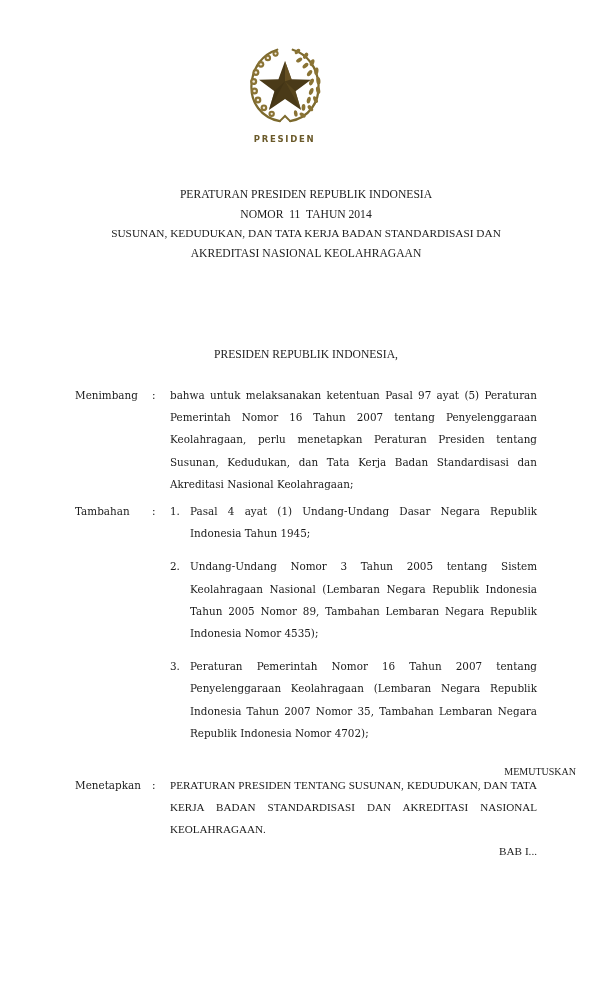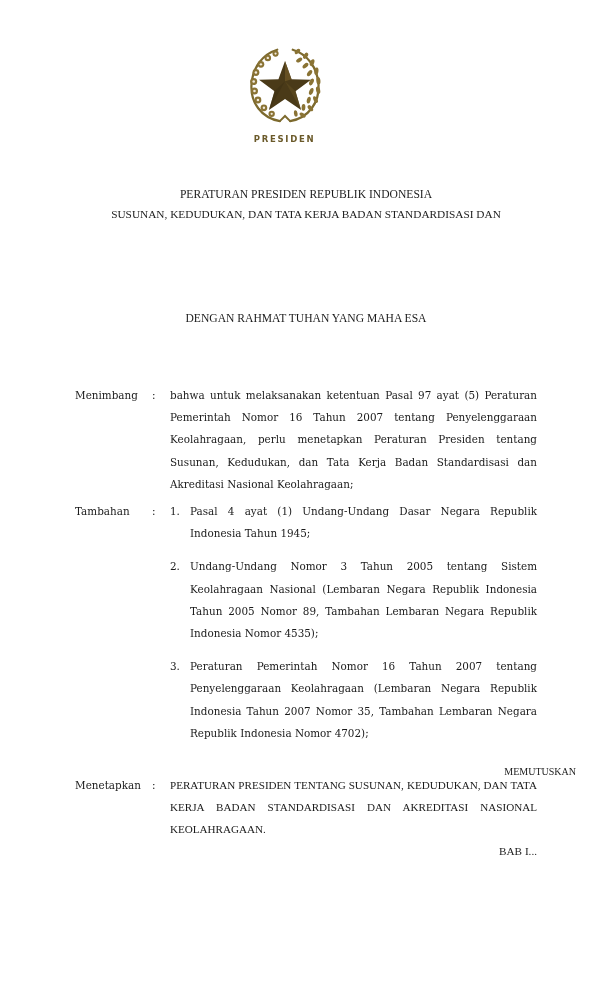--- a/index.html
+++ b/index.html
@@ -261,24 +261,26 @@
       <path d="M50 45.5 L62.2 57.4 L68.7 79.1 Z" fill="#5d4a20" opacity="0.7"></path>
       <path d="M50 45.5 L37.8 57.4 L31.3 79.1 Z" fill="#3e3114" opacity="0.6"></path>
     </svg>
     <div class="emblem-caption">
       <span>PRESIDEN</span>
     </div>
   </div>
 
   <div class="title-block">
     <span class="ln">PERATURAN PRESIDEN REPUBLIK INDONESIA</span>
+    <span class="ln">NOMOR  11  TAHUN 2014</span>
     <span class="ln wide">SUSUNAN, KEDUDUKAN, DAN TATA KERJA BADAN STANDARDISASI DAN</span>
-  </div>
-
-  <div class="invocation">DENGAN RAHMAT TUHAN YANG MAHA ESA</div>
+    <span class="ln">AKREDITASI NASIONAL KEOLAHRAGAAN</span>
+  </div>
+
+  <div class="presiden-line">PRESIDEN REPUBLIK INDONESIA,</div>
 
   <div class="clause" style="top:384px;">
     <div class="clause-row">
       <div class="clause-label">Menimbang</div>
       <div class="clause-colon">:</div>
       <div class="clause-body">
         <p class="last-justify">bahwa untuk melaksanakan ketentuan Pasal 97 ayat  (5) Peraturan Pemerintah Nomor 16 Tahun 2007 tentang Penyelenggaraan Keolahragaan,  perlu menetapkan Peraturan Presiden tentang Susunan, Kedudukan, dan Tata Kerja Badan Standardisasi dan Akreditasi Nasional Keolahragaan;</p>
       </div>
     </div>
   </div>

